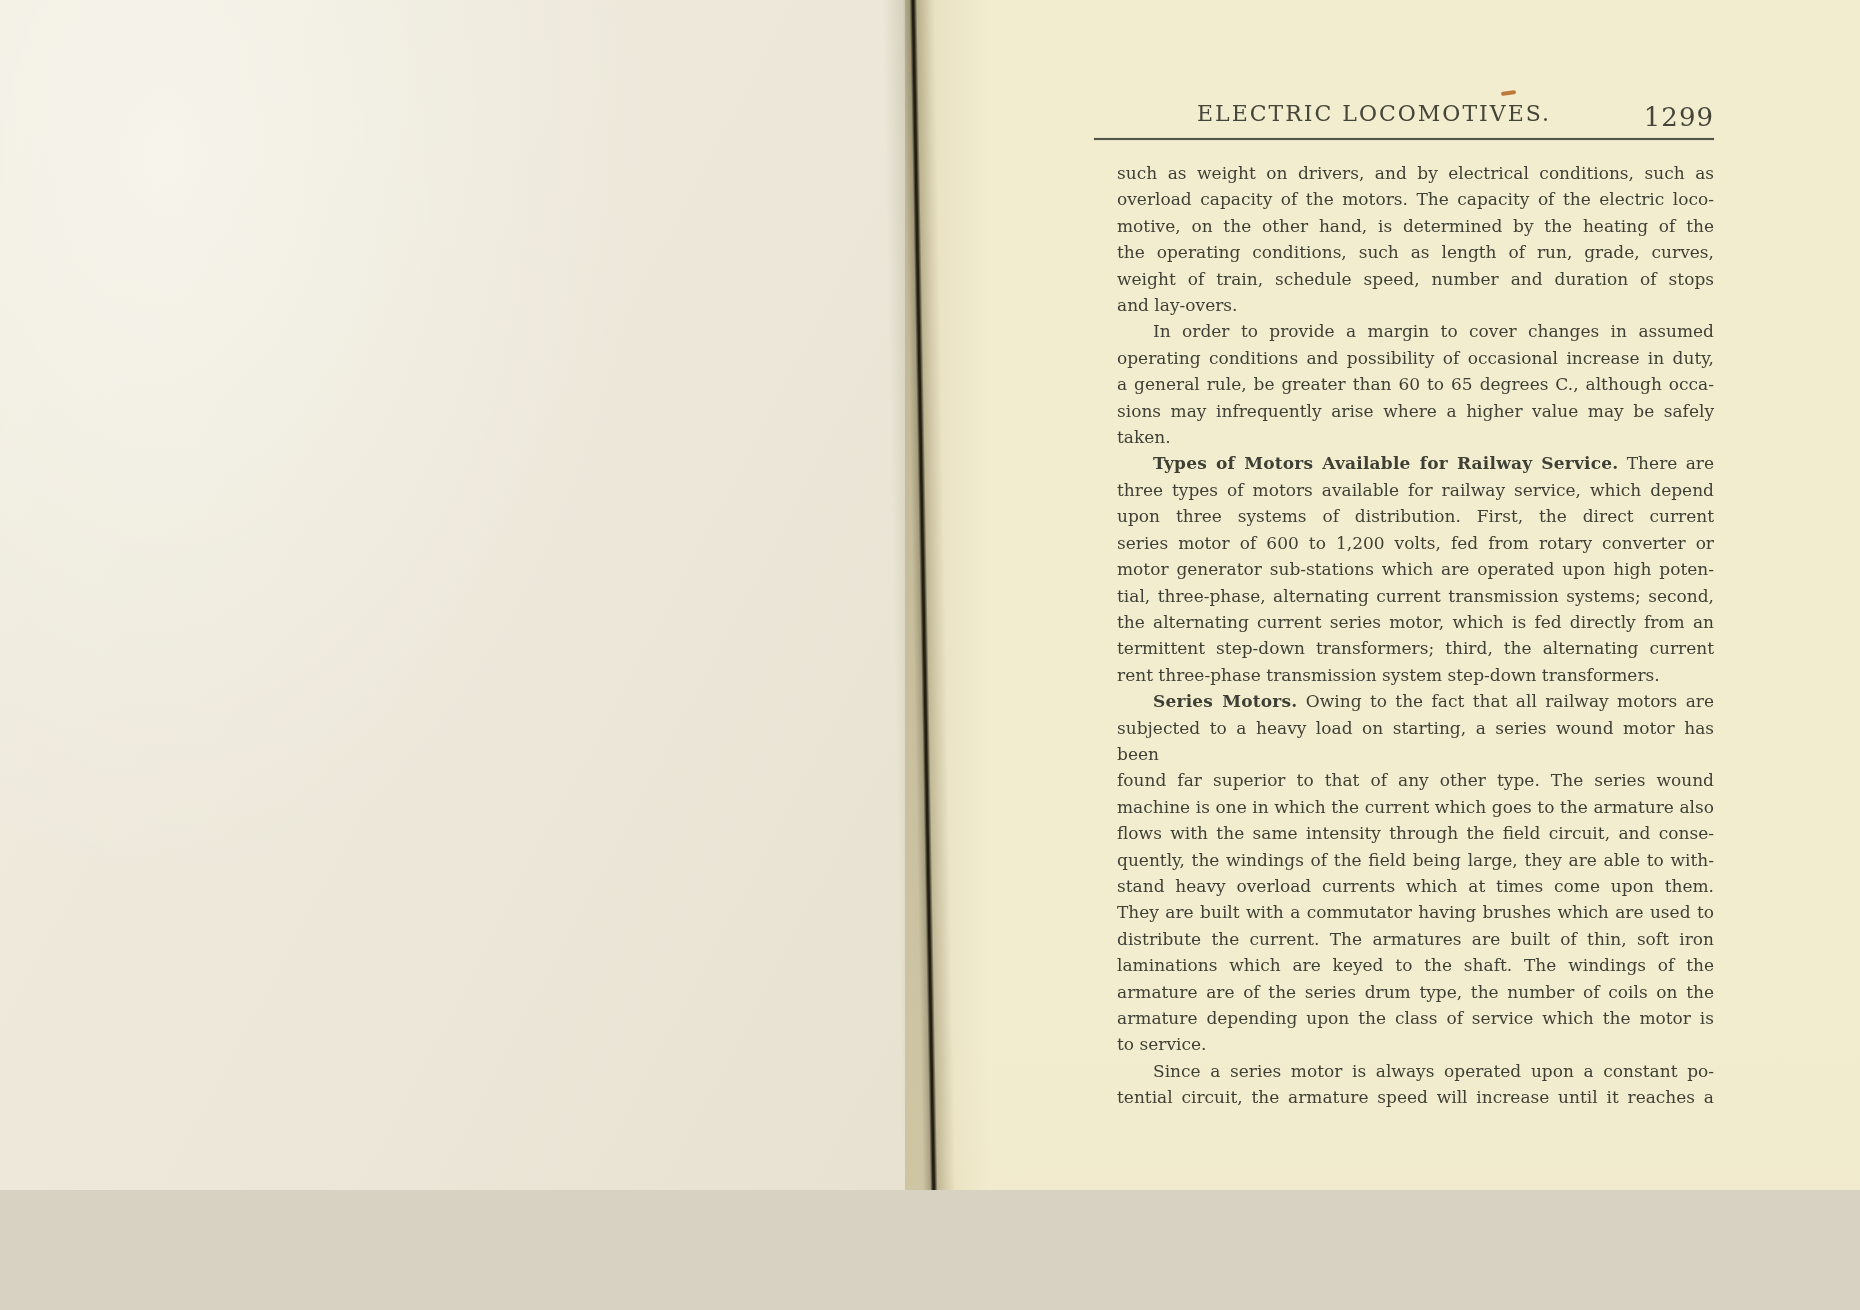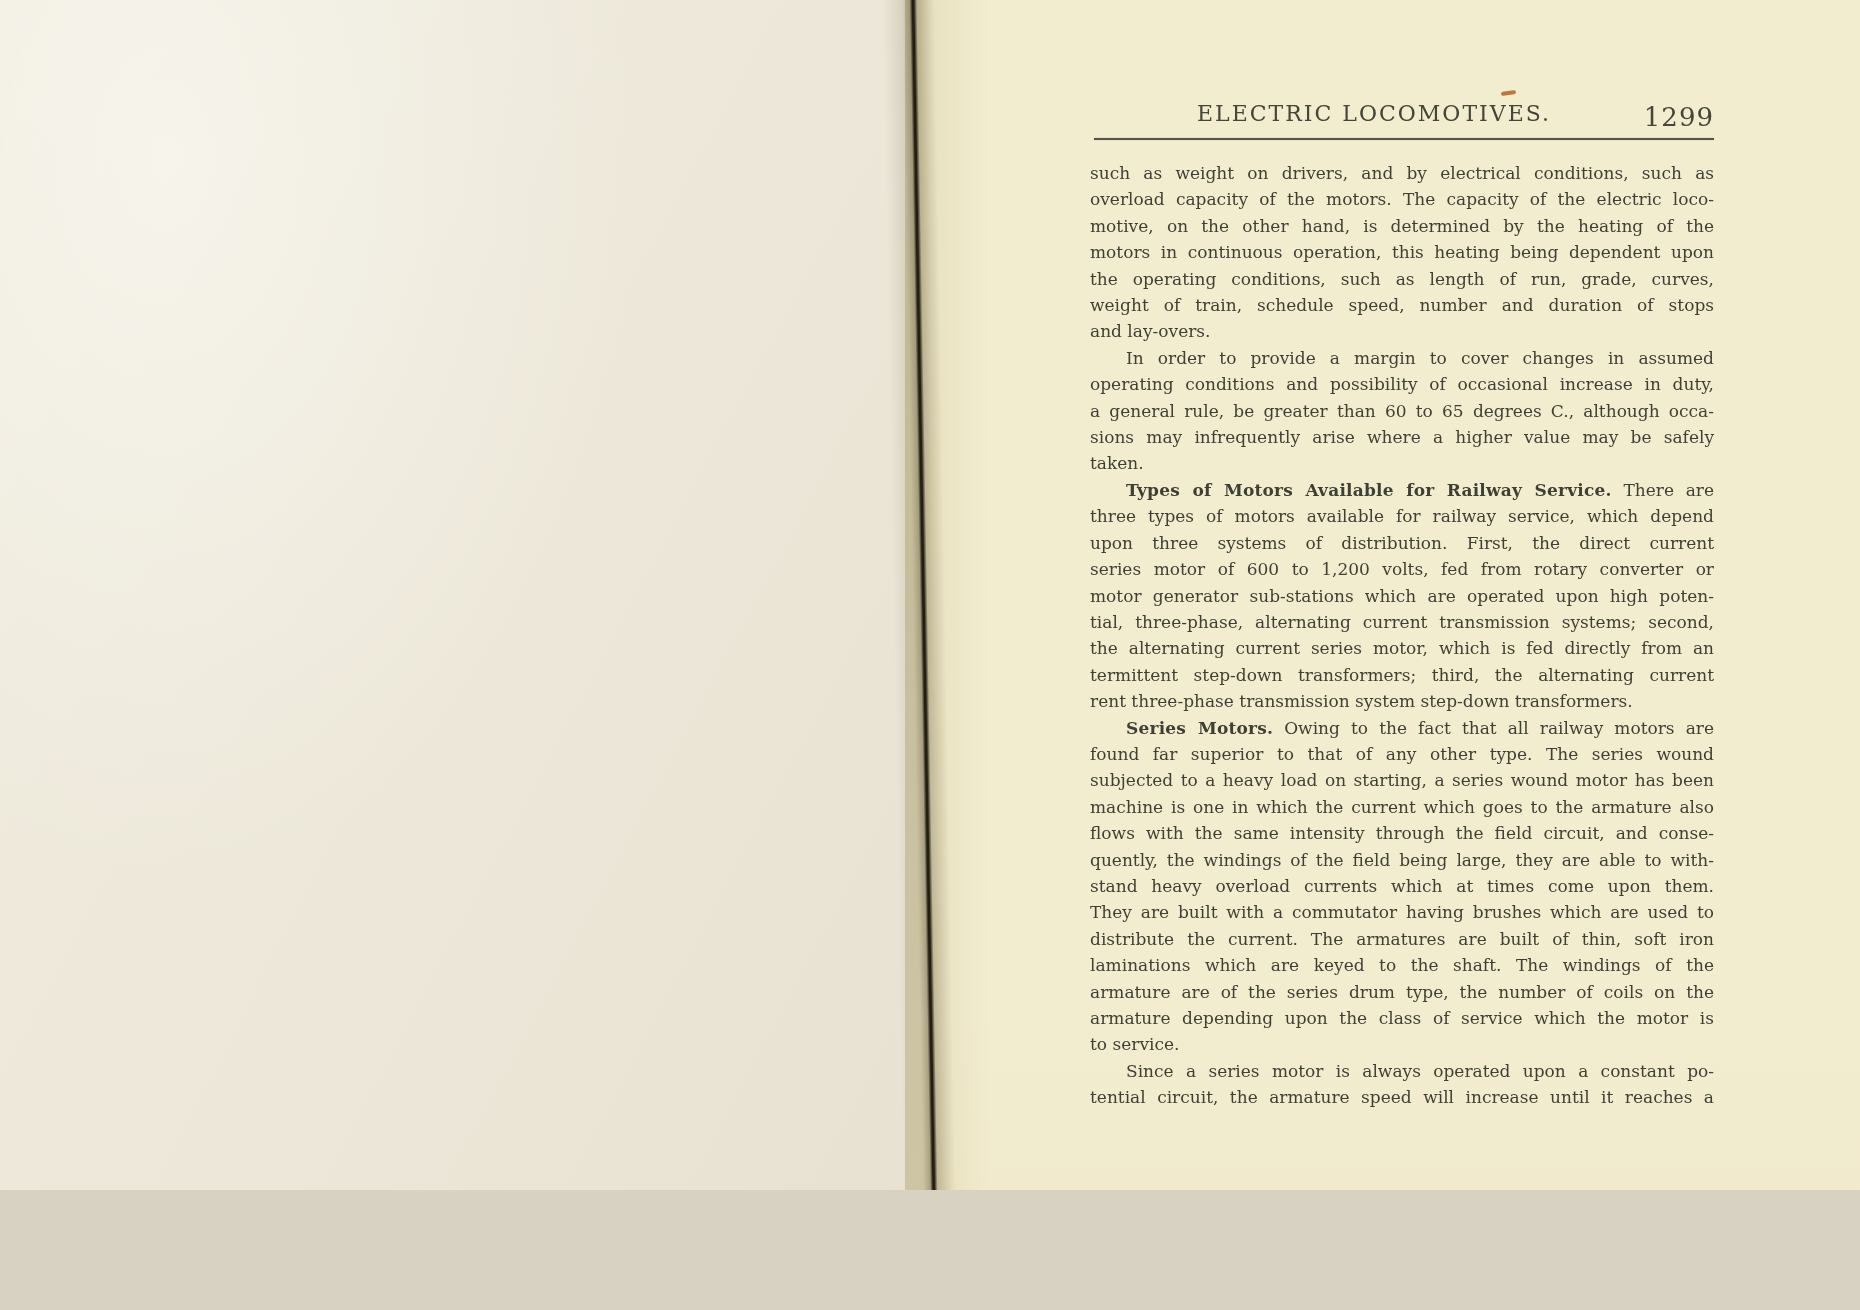--- a/index.html
+++ b/index.html
@@ -62,20 +62,21 @@
   }
   .page-body {
     position: absolute; left: 1090px; top: 160px; width: 624px;
     font-size: 17px; line-height: 26.4px; color: var(--ink);
     text-rendering: optimizeLegibility;
   }
   .line {
     text-align: justify;
     text-align-last: justify;
     white-space: normal;
+    margin-left: 27px;
   }
   .line.last { text-align-last: left; }
   .line.indent { text-indent: 36px; }
   .line b { font-weight: bold; letter-spacing: 0.2px; }
 </style>
 </head>
 <body>
 
 <div class="spread">
 
@@ -91,41 +92,40 @@
     <span class="running-title">ELECTRIC LOCOMOTIVES.</span>
     <span class="page-number">1299</span>
   </div>
 
   <div class="header-rule"></div>
 
   <div class="page-body" id="page-body">
       <div class="line"><span>such as weight on drivers, and by electrical conditions, such as</span></div>
       <div class="line"><span>overload capacity of the motors. The capacity of the electric loco-</span></div>
       <div class="line"><span>motive, on the other hand, is determined by the heating of the</span></div>
-      <div class="line"><span>motors in continuous operation, this heating being dependent upon</span></div>
       <div class="line"><span>the operating conditions, such as length of run, grade, curves,</span></div>
       <div class="line"><span>weight of train, schedule speed, number and duration of stops</span></div>
       <div class="line last"><span>and lay-overs.</span></div>
       <div class="line indent"><span>In order to provide a margin to cover changes in assumed</span></div>
       <div class="line"><span>operating conditions and possibility of occasional increase in duty,</span></div>
       <div class="line"><span>a general rule, be greater than 60 to 65 degrees C., although occa-</span></div>
       <div class="line"><span>sions may infrequently arise where a higher value may be safely</span></div>
       <div class="line last"><span>taken.</span></div>
       <div class="line indent"><b>Types of Motors Available for Railway Service.</b><span> There are</span></div>
       <div class="line"><span>three types of motors available for railway service, which depend</span></div>
       <div class="line"><span>upon three systems of distribution. First, the direct current</span></div>
       <div class="line"><span>series motor of 600 to 1,200 volts, fed from rotary converter or</span></div>
       <div class="line"><span>motor generator sub-stations which are operated upon high poten-</span></div>
       <div class="line"><span>tial, three-phase, alternating current transmission systems; second,</span></div>
       <div class="line"><span>the alternating current series motor, which is fed directly from an</span></div>
       <div class="line"><span>termittent step-down transformers; third, the alternating current</span></div>
       <div class="line last"><span>rent three-phase transmission system step-down transformers.</span></div>
       <div class="line indent"><b>Series Motors.</b><span> Owing to the fact that all railway motors are</span></div>
+      <div class="line"><span>subjected to a heavy load on starting, a series wound motor has been</span></div>
       <div class="line"><span>found far superior to that of any other type. The series wound</span></div>
-      <div class="line"><span>subjected to a heavy load on starting, a series wound motor has been</span></div>
       <div class="line"><span>machine is one in which the current which goes to the armature also</span></div>
       <div class="line"><span>flows with the same intensity through the field circuit, and conse-</span></div>
       <div class="line"><span>quently, the windings of the field being large, they are able to with-</span></div>
       <div class="line"><span>stand heavy overload currents which at times come upon them.</span></div>
       <div class="line"><span>They are built with a commutator having brushes which are used to</span></div>
       <div class="line"><span>distribute the current. The armatures are built of thin, soft iron</span></div>
       <div class="line"><span>laminations which are keyed to the shaft. The windings of the</span></div>
       <div class="line"><span>armature are of the series drum type, the number of coils on the</span></div>
       <div class="line"><span>armature depending upon the class of service which the motor is</span></div>
       <div class="line last"><span>to service.</span></div>

